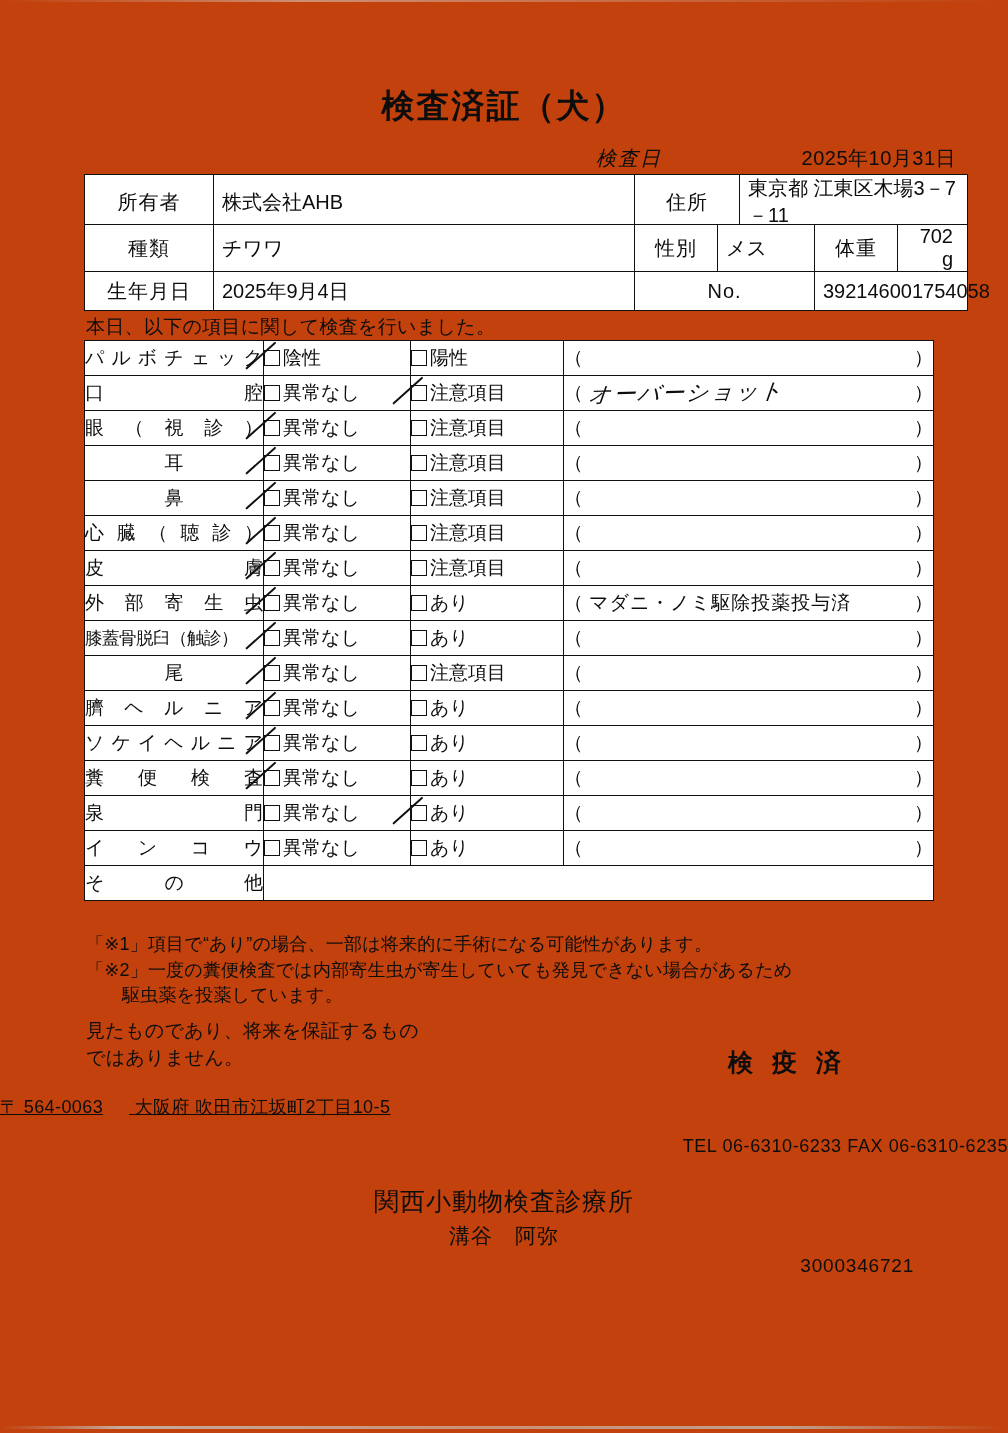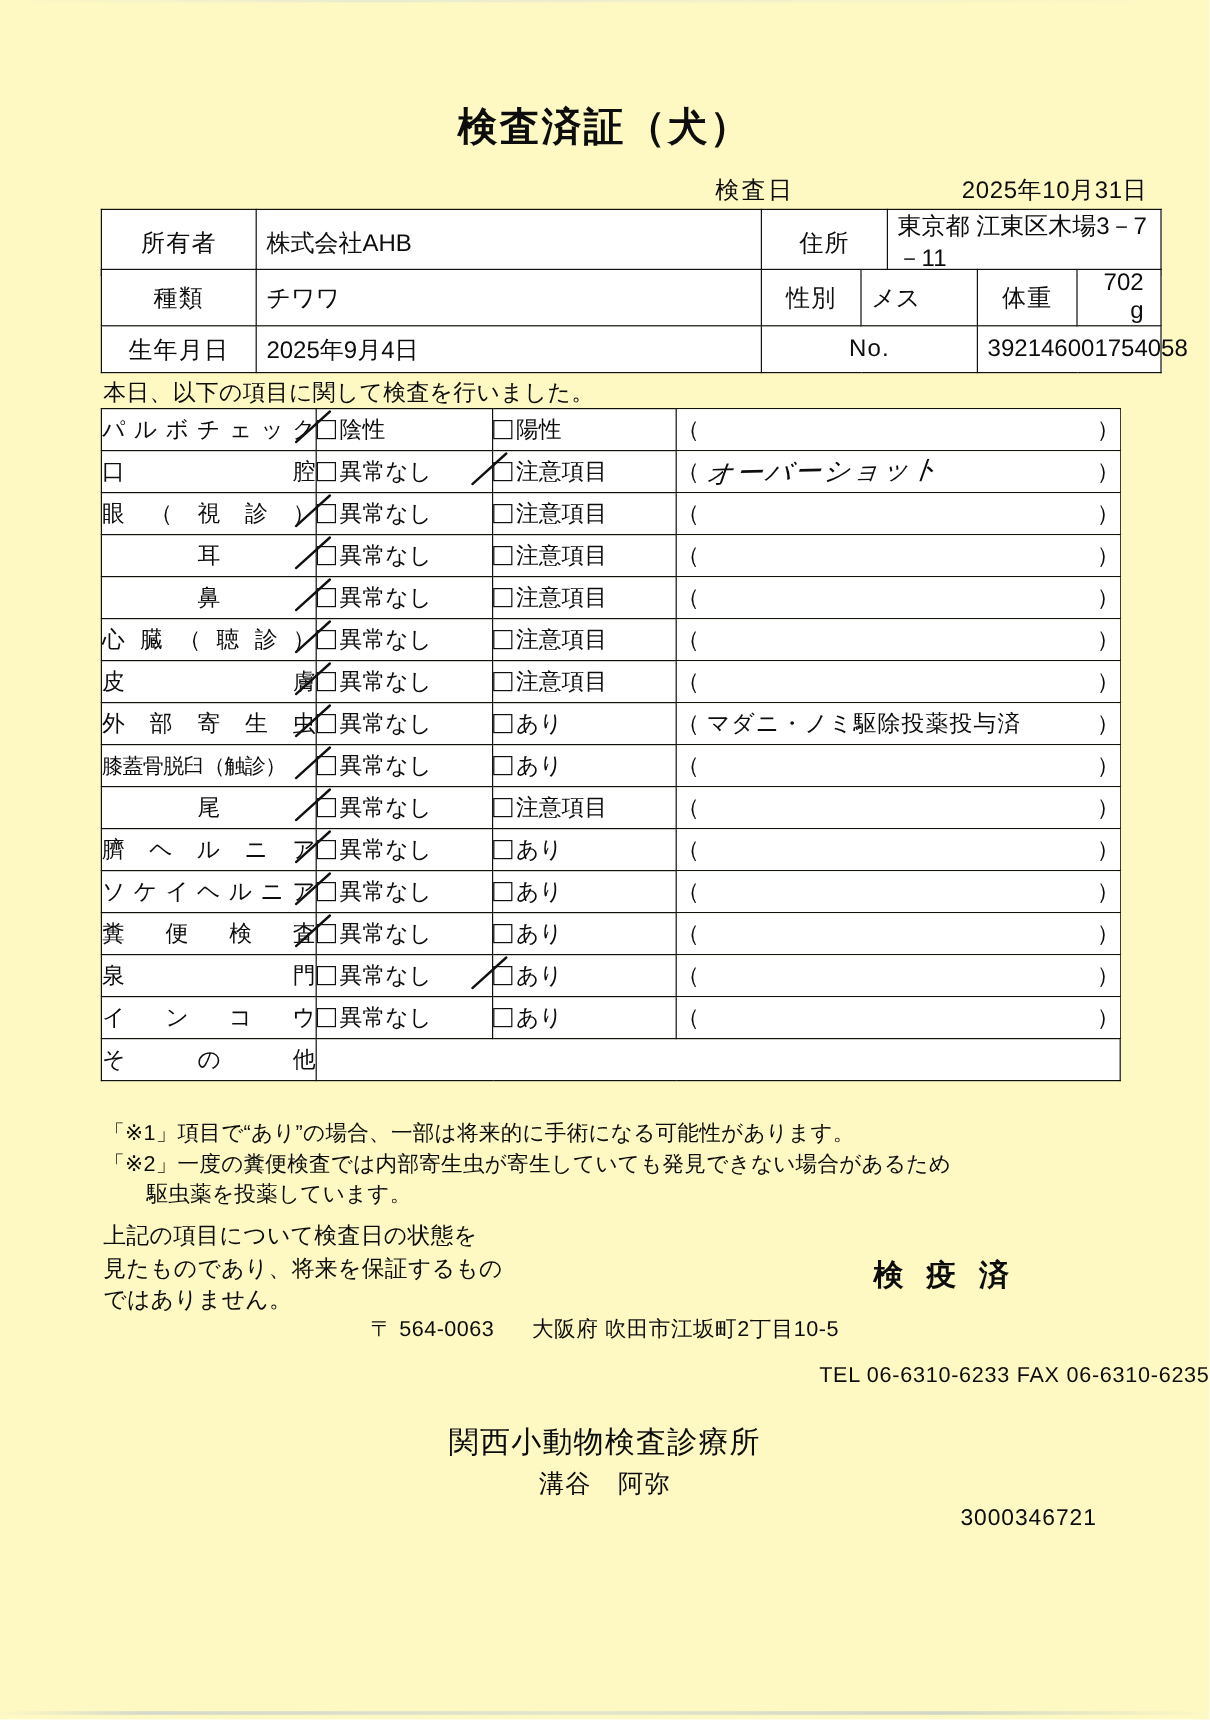--- a/index.html
+++ b/index.html
@@ -11,21 +11,21 @@
     width: 1008px;
     height: 1433px;
     position: relative;
     font-family: "Liberation Sans", "DejaVu Sans", sans-serif;
     color: #0d0d0d;
     overflow: hidden;
   }
   .page {
     position: absolute;
     inset: 0;
-    background: #fef9c3;
+    background: #c2410c;
   }
   .scan-edge-bottom {
     position: absolute;
     left: 0; right: 0; bottom: 4px;
     height: 3px;
     background: linear-gradient(90deg, rgba(200,205,205,0) 0%, rgba(198,205,205,.75) 12%, rgba(205,212,210,.55) 48%, rgba(190,200,198,.7) 78%, rgba(210,215,213,0) 100%);
     filter: blur(.6px);
   }
   .scan-edge-top {
     position: absolute;
@@ -48,21 +48,21 @@
   .insp-date-row {
     position: absolute;
     top: 145px;
     left: 596px;
     width: 360px;
     display: flex;
     justify-content: space-between;
     align-items: baseline;
     font-size: 20px;
   }
-  .insp-date-row .lbl { letter-spacing: 2px; }
+  .insp-date-row .lbl { letter-spacing: 2px; font-style: italic; }
   .insp-date-row .val { font-weight: 400; letter-spacing: .5px; }
 
   
   .tbl {
     position: absolute;
     border-collapse: collapse;
     table-layout: fixed;
   }
   .tbl td {
     border: 1.6px solid #111;
@@ -195,23 +195,23 @@
     top: 1046px; left: 728px;
     font-size: 25px;
     font-weight: 700;
     letter-spacing: 6px;
   }
 
   
   .clinic-address {
     position: absolute;
     top: 1095px; left: 0; right: 0;
-    text-align: center;
     font-size: 18px;
     letter-spacing: .4px;
+    text-decoration: underline;
   }
   .clinic-address .zip { margin-right: 26px; }
   .clinic-tel {
     position: absolute;
     top: 1136px; left: 0; right: 0;
     text-align: right;
     font-size: 18px;
     letter-spacing: .6px;
   }
   .clinic-name {
@@ -656,21 +656,20 @@
       </tbody>
   </table>
 
   <div class="footnotes">
     <div>「※1」項目で“あり”の場合、一部は将来的に手術になる可能性があります。</div>
     <div>「※2」一度の糞便検査では内部寄生虫が寄生していても発見できない場合があるため</div>
     <span class="indent">駆虫薬を投薬しています。</span>
   </div>
 
   <div class="disclaimer">
-    <div>上記の項目について検査日の状態を</div>
     <div>見たものであり、将来を保証するもの</div>
     <div>ではありません。</div>
   </div>
 
   <div class="stamp">検 疫 済</div>
 
   <div class="clinic-address">
     <span class="zip">〒 564-0063</span>
     <span>大阪府 吹田市江坂町2丁目10-5</span>
   </div>

